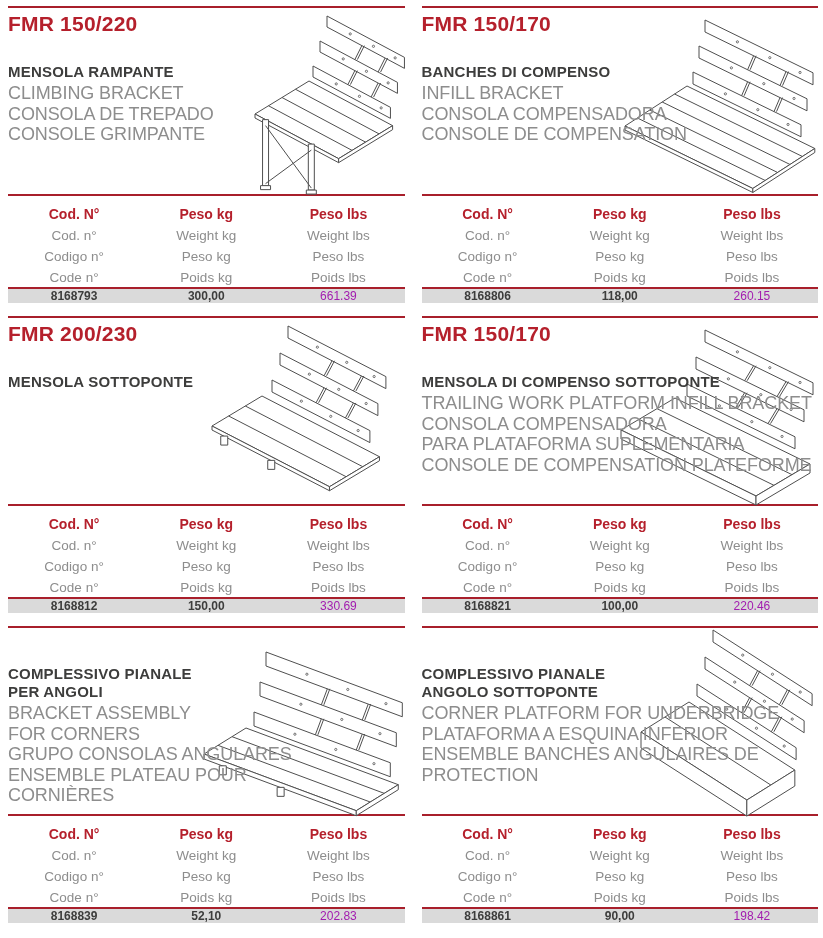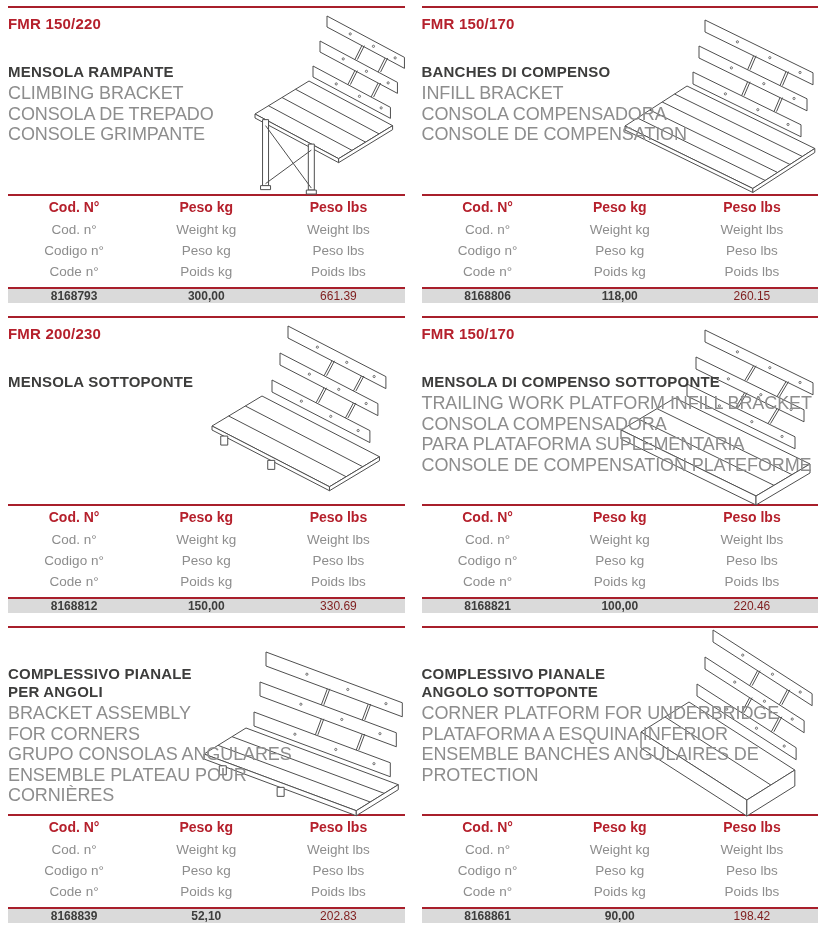--- a/index.html
+++ b/index.html
@@ -18,31 +18,31 @@
     grid-template-rows:repeat(3, 1fr);
   }
   .sec { border-top:2px solid #a81f2b; position:relative; }
   .content { position:relative; height:186px; overflow:visible; }
   .svgwrap { position:absolute; top:0; right:0; z-index:1; }
   svg.draw { display:block; }
   svg.draw polygon, svg.draw rect { fill:#ffffff; stroke:#4f4f4f; stroke-width:1; stroke-linejoin:round; }
   svg.draw line { stroke:#4f4f4f; stroke-width:1; }
   svg.draw circle { fill:#ffffff; stroke:#4f4f4f; stroke-width:0.8; }
   .textblock { position:relative; z-index:2; padding-top:7px; }
-  .code  { color:#b5202c; font-weight:bold; font-size:15px; line-height:18px; letter-spacing:0.2px; }
+  .code  { color:#b5202c; font-weight:bold; font-size:21px; line-height:18px; letter-spacing:0.2px; }
   .name  { color:#3d3d3c; font-weight:bold; font-size:15px; line-height:18px; letter-spacing:0.2px; white-space:pre-line;margin-top:30px; }
   .trans { color:#8d8d8d; font-size:18px; line-height:20.5px; letter-spacing:-0.1px; white-space:pre-line; margin-top:2px; }
   .spec  { border-top:2px solid #a81f2b; }
-  .trow  { display:flex; align-items:flex-start; }
+  .trow  { display:flex; align-items:flex-end; }
   .cell  { flex:1; text-align:center; }
   .thead { height:26px; padding-top:3px; color:#b5202c; font-weight:bold; font-size:14px; }
   .tlab  { height:21px; color:#8d8d8d; font-size:13.5px; }
   .vals  { height:16px; background:#dadada; border-top:2px solid #a81f2b; margin-top:2px;
            font-weight:bold; font-size:12px; color:#3d3d3c; }
-  .vals .lbs { font-weight:normal; color:#7f1d1d; }
+  .vals .lbs { font-weight:normal; color:#a21caf; }
 </style>
 </head>
 <body>
 
 <div class="page" id="grid">
   <div class="sec">
     <div class="content">
       <div class="svgwrap">
         <svg class="draw" width="205" height="195" viewBox="0 0 205 195">
             <polygon points="127,8 204.44,49.36 204.44,60.36 127,19"></polygon>

